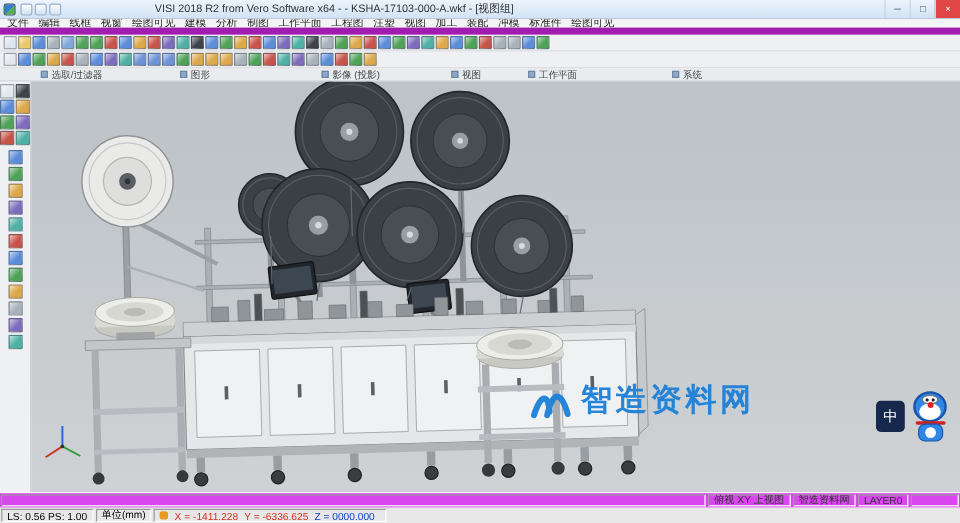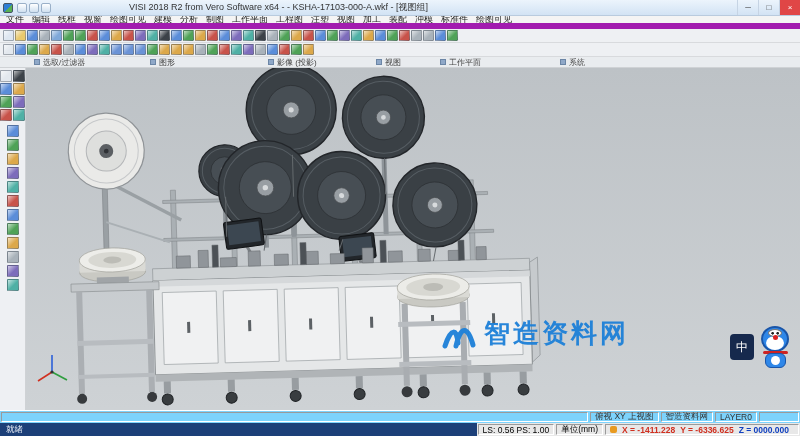--- a/index.html
+++ b/index.html
@@ -46,26 +46,26 @@
 .tag{width:24px;height:26px;margin-top:8px;background:#16294d;border-radius:4px;color:#fff;font-size:12px;display:flex;align-items:center;justify-content:center}
 .dora{position:relative;width:36px;height:46px}
 .head{position:absolute;left:3px;top:0;width:28px;height:26px;background:#2f87e8;border:2px solid #1a55a8;border-radius:50%}
 .eyes{position:absolute;left:10px;top:3px;width:14px;height:8px;border:1px solid #777;border-radius:50%;background:radial-gradient(circle at 30% 55%,#222 1px,transparent 1.6px),radial-gradient(circle at 72% 55%,#222 1px,transparent 1.6px),#fff}
 .face{position:absolute;left:8px;top:10px;width:18px;height:14px;background:#fff;border-radius:50%}
 .nose{position:absolute;left:15px;top:9px;width:5px;height:5px;background:#d22;border-radius:50%}
 .collar{position:absolute;left:5px;top:25px;width:25px;height:3px;background:#c22;border-radius:2px}
 .body{position:absolute;left:7px;top:27px;width:21px;height:15px;background:#2f87e8;border:1.5px solid #1a55a8;border-radius:6px}
 .belly{position:absolute;left:13px;top:30px;width:9px;height:9px;background:#fff;border-radius:50%}
 
-.statusbar{flex:0 0 13px;height:13px;background:#7dd3fc;border-top:1px solid #ffffff;display:flex;font-size:8.5px;color:#333;overflow:hidden}
+.statusbar{flex:0 0 13px;height:13px;background:#d946ef;border-top:1px solid #ffffff;display:flex;font-size:8.5px;color:#333;overflow:hidden}
 .seg{border:1px solid;border-color:#9a9a9a #ffffff #ffffff #9a9a9a;margin:1px;display:flex;align-items:center;padding:0 4px;white-space:nowrap}
 .seg.msg{flex:1}
 .promptrow{flex:0 0 13px;height:13px;display:flex;background:#e8e8e8;font-size:8.5px;overflow:hidden}
 .prompt{flex:1;background:#1c3f78;color:#e8eef8;display:flex;align-items:center;padding:0 6px}
-.coords span{margin-right:5px;font-weight:bold}
+.coords span{margin-right:5px;font-weight:normal}
 .cx{color:#d03020}.cy{color:#d03020}.cz{color:#1040c0}
 .units-dot{width:7px;height:7px;background:#e89a20;border-radius:2px;margin-right:4px;flex:0 0 7px}
 </style>
 </head>
 <body>
 
 <div class="app">
 
   <div class="titlebar">
     <span class="app-icon"></span>
@@ -468,21 +468,20 @@
 
   <div class="statusbar">
     <span class="seg msg"></span>
     <span class="seg">俯视 XY 上视图</span>
     <span class="seg">智造资料网</span>
     <span class="seg">LAYER0</span>
     <span class="seg" style="width:40px"></span>
   </div>
 
   <div class="promptrow">
-    <span class="prompt">就绪</span>
     <span class="seg">LS: 0.56 PS: 1.00</span>
     <span class="seg">单位(mm)</span>
     <span class="seg coords">
       <span class="units-dot"></span>
       <span class="cx">X = -1411.228</span>
       <span class="cy">Y = -6336.625</span>
       <span class="cz">Z = 0000.000</span>
     </span>
   </div>
 

